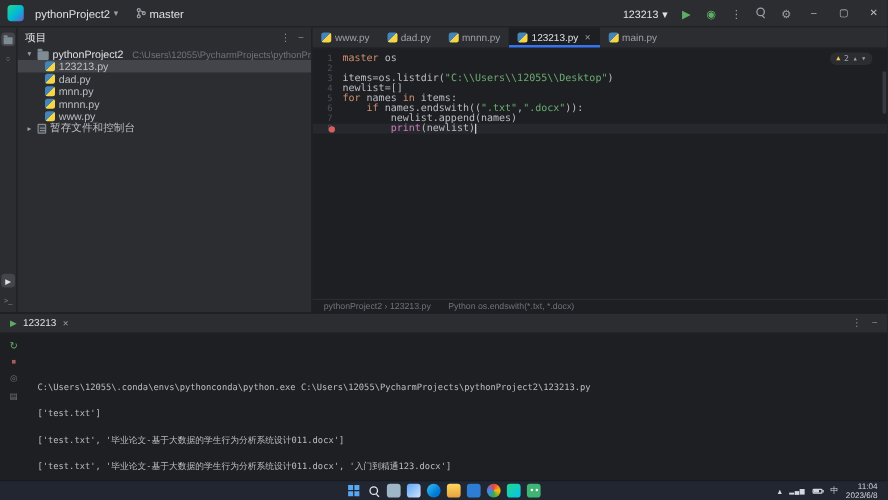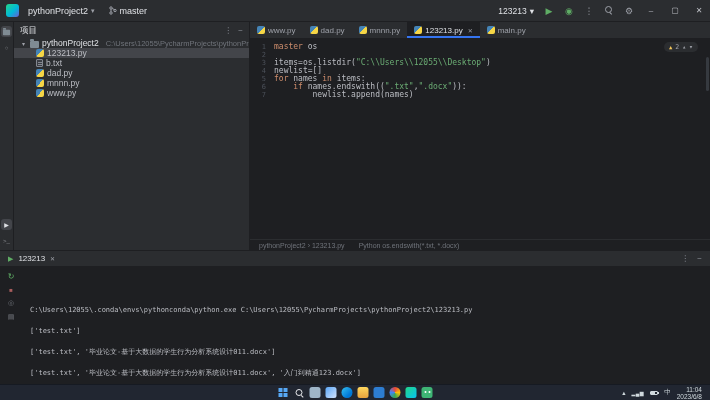--- a/index.html
+++ b/index.html
@@ -192,34 +192,39 @@
           <span class="tchev">▾</span>
           <span class="folder-icon"></span>
           <span class="root-name">pythonProject2</span>
           <span class="root-path">C:\Users\12055\PycharmProjects\pythonProject2</span>
         </div>
         <div class="tree-row file selected">
           <span class="py-icon"></span>
           <span>123213.py</span>
         </div>
         <div class="tree-row file">
+          <span class="py-icon"></span>
+          <span>dad.py</span>
+        </div>
+        <div class="tree-row file">
+          <span class="py-icon"></span>
+          <span>mnn.py</span>
+        </div>
+        <div class="tree-row file">
+          <span class="py-icon"></span>
+          <span>mnnn.py</span>
+        </div>
+        <div class="tree-row file">
+          <span class="py-icon"></span>
+          <span>www.py</span>
+        </div>
+        <div class="tree-row">
+          <span class="tchev">▸</span>
           <span class="txt-icon"></span>
-          <span>b.txt</span>
-        </div>
-        <div class="tree-row file">
-          <span class="py-icon"></span>
-          <span>dad.py</span>
-        </div>
-        <div class="tree-row file">
-          <span class="py-icon"></span>
-          <span>mnnn.py</span>
-        </div>
-        <div class="tree-row file">
-          <span class="py-icon"></span>
-          <span>www.py</span>
+          <span>暂存文件和控制台</span>
         </div>
       </div>
     </div>
 
     <div class="editor">
       <div class="tabs">
         <div class="tab">
           <span class="py-icon"></span>
           <span>www.py</span>
         </div>
@@ -256,20 +261,24 @@
           <span class="ln">4</span><span class="tok-pl">newlist=[]</span>
         </div>
         <div class="code-line">
           <span class="ln">5</span><span class="tok-kw">for </span><span class="tok-pl">names </span><span class="tok-kw">in </span><span class="tok-pl">items:</span>
         </div>
         <div class="code-line">
           <span class="ln">6</span><span class="tok-pl">    </span><span class="tok-kw">if </span><span class="tok-pl">names.endswith((</span><span class="tok-str">".txt"</span><span class="tok-pl">,</span><span class="tok-str">".docx"</span><span class="tok-pl">)):</span>
         </div>
         <div class="code-line">
           <span class="ln">7</span><span class="tok-pl">        newlist.append(names)</span>
+        </div>
+        <div class="code-line current">
+          <span class="bp-dot"></span>
+          <span class="ln">8</span><span class="tok-pl">        </span><span class="tok-fn">print</span><span class="tok-pl">(newlist)</span><span class="caret"></span>
         </div>
 
         <div class="problems">
           <span class="warn">▲</span>
           <span>2</span>
           <span>▴</span>
           <span>▾</span>
         </div>
         <div class="vscroll"></div>
       </div>

